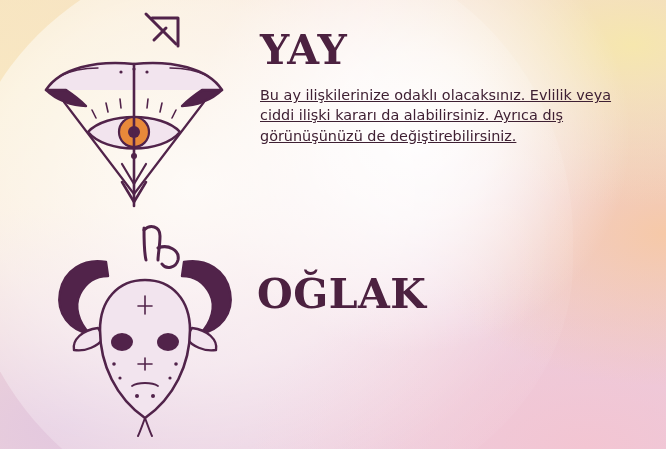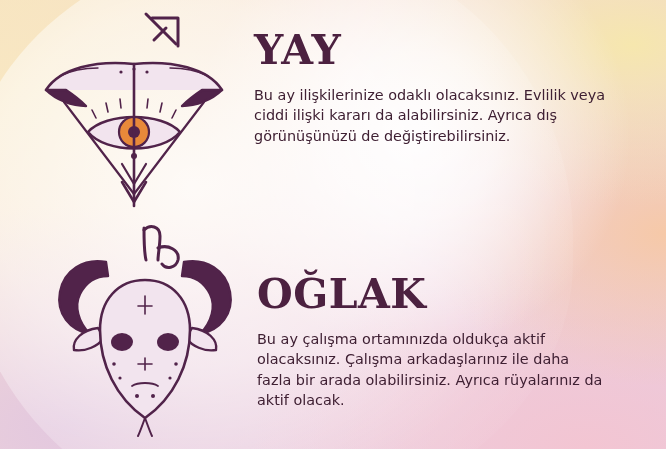--- a/index.html
+++ b/index.html
@@ -53,31 +53,32 @@
     line-height: 1;
   }
   .sign-body {
     font-family: "DejaVu Sans", sans-serif;
     color: #3f2033;
     margin: 0;
     line-height: 1.42;
   }
   
   #sag-text {
-    left: 254px;
+    left: 260px;
     top: 30px;
     width: 390px;
   }
   #sag-text .sign-title {
     font-size: 41px;
     margin-bottom: 14px;
   }
   #sag-text .sign-body {
     font-size: 14.4px;
     width: 362px;
+    text-decoration: underline;
   }
   
   #cap-text {
     left: 257px;
     top: 262px;
     width: 390px;
   }
   #cap-text .sign-title {
     font-size: 41px;
     margin-bottom: 14px;
@@ -166,16 +167,15 @@
         <circle cx="86" cy="160" r="1.6" fill="#51234a" stroke="none"></circle>
         <circle cx="136" cy="160" r="1.6" fill="#51234a" stroke="none"></circle>
 
         <path d="M111 200 C108 208, 106 214, 104 218 M111 200 C114 208, 116 214, 118 218" stroke-width="2"></path>
       </g>
     </svg>
   </div>
 
   <div class="block" id="cap-text">
     <h2 class="sign-title">OĞLAK</h2>
-    <p class="sign-body">Bu ay çalışma ortamınızda oldukça aktif olacaksınız. Çalışma arkadaşlarınız ile daha fazla bir arada olabilirsiniz. Ayrıca rüyalarınız da aktif olacak.</p>
   </div>
 
 </div>
 
 </body></html>

